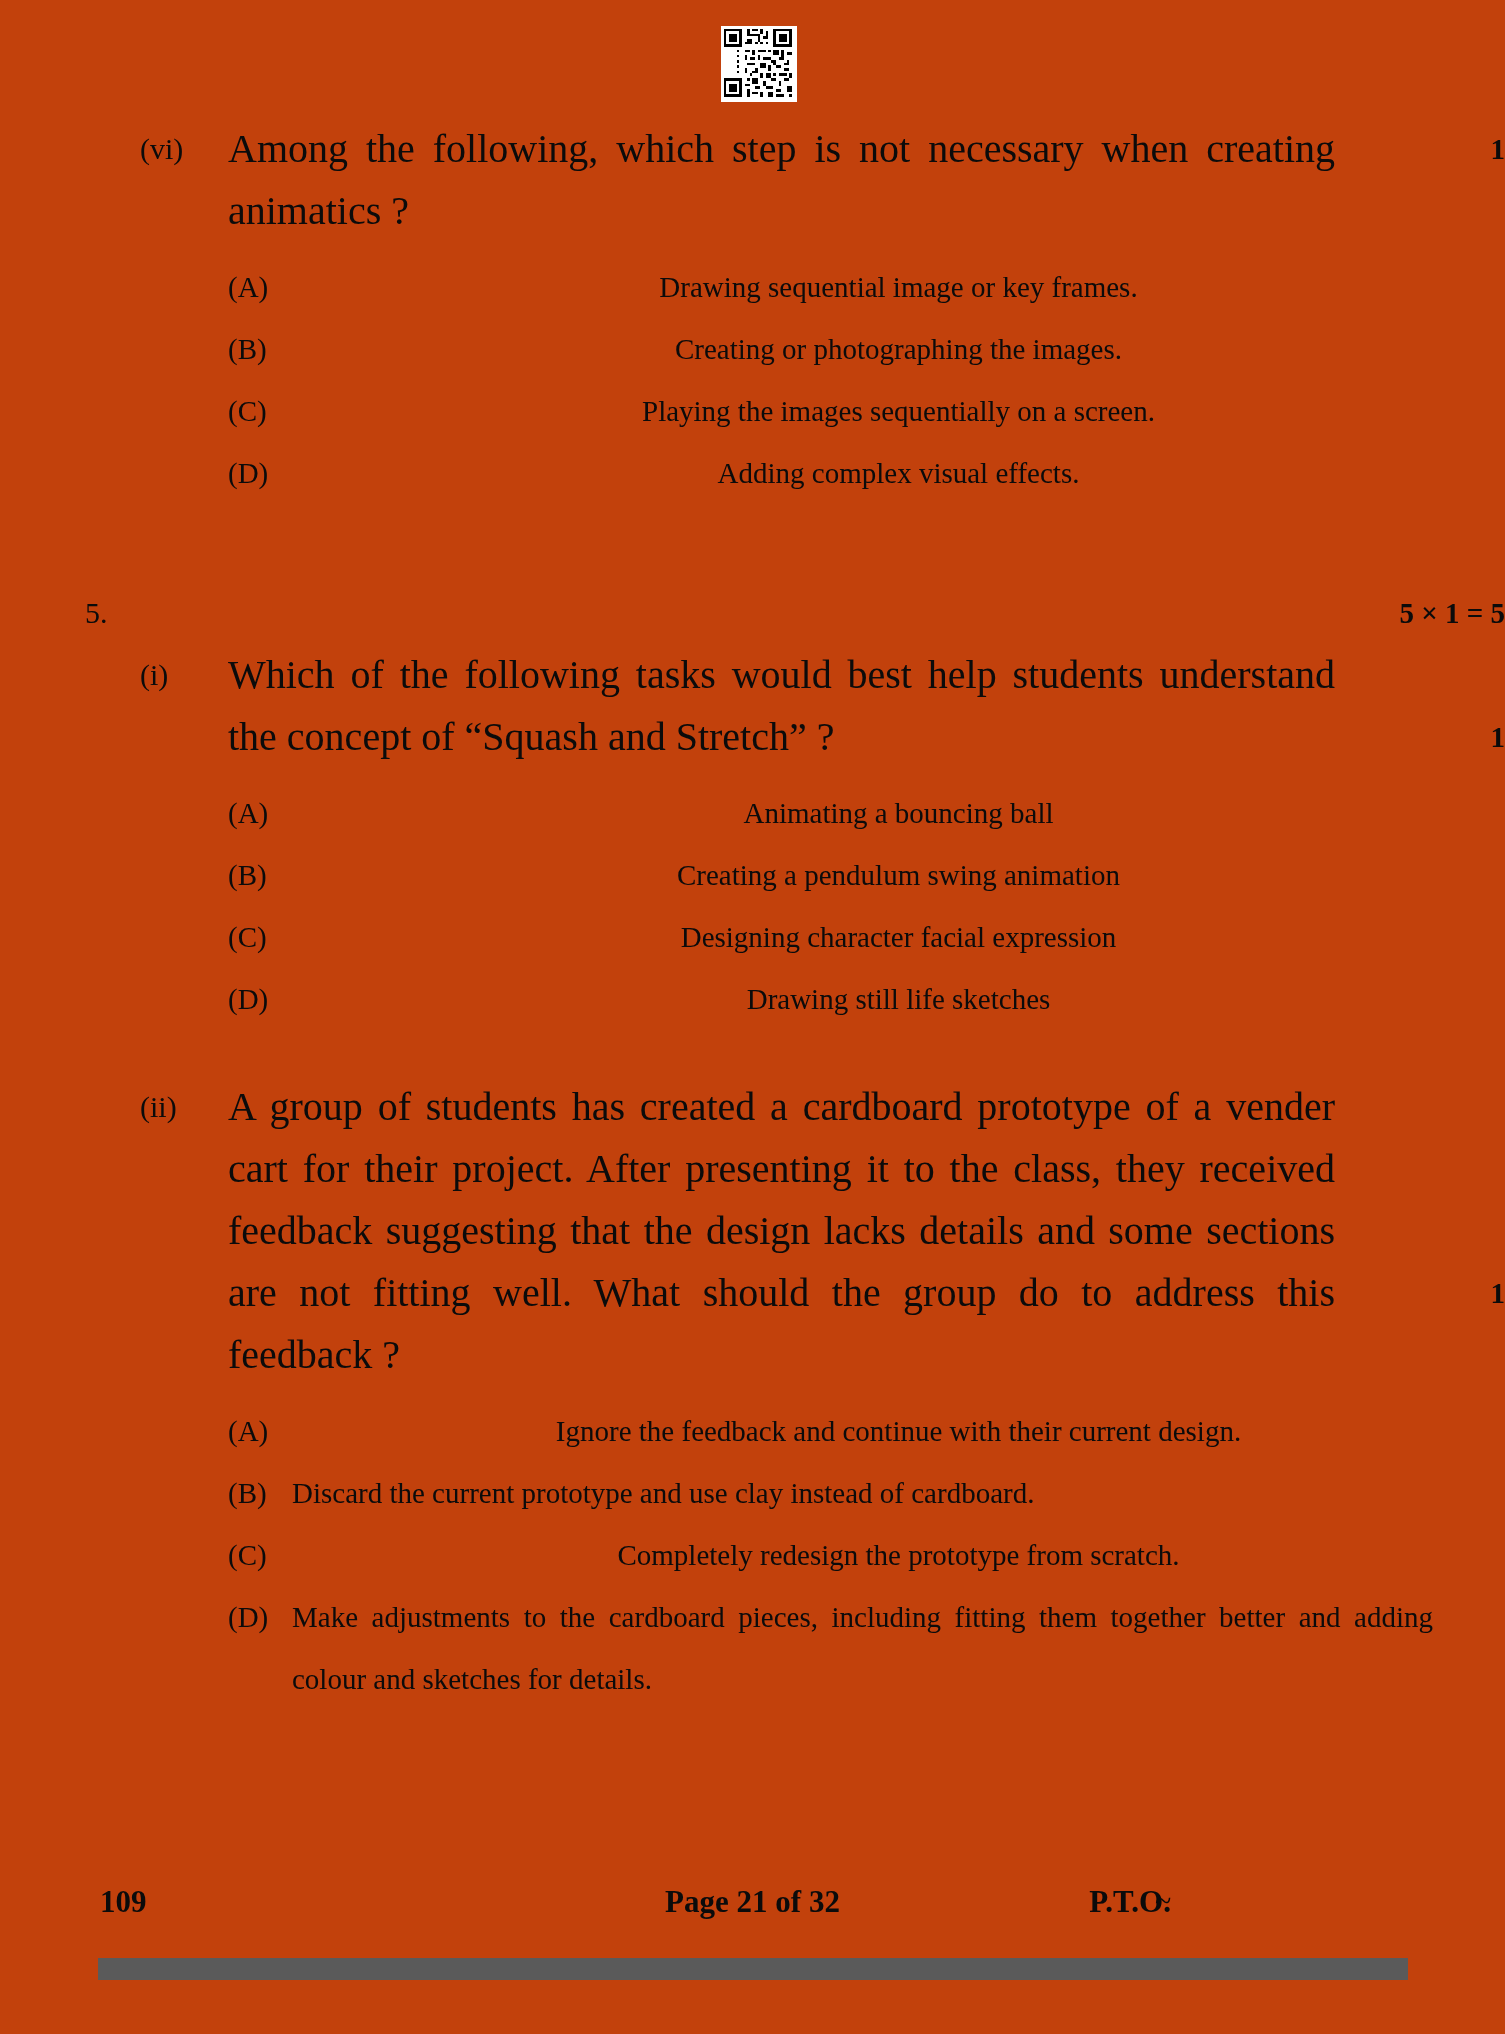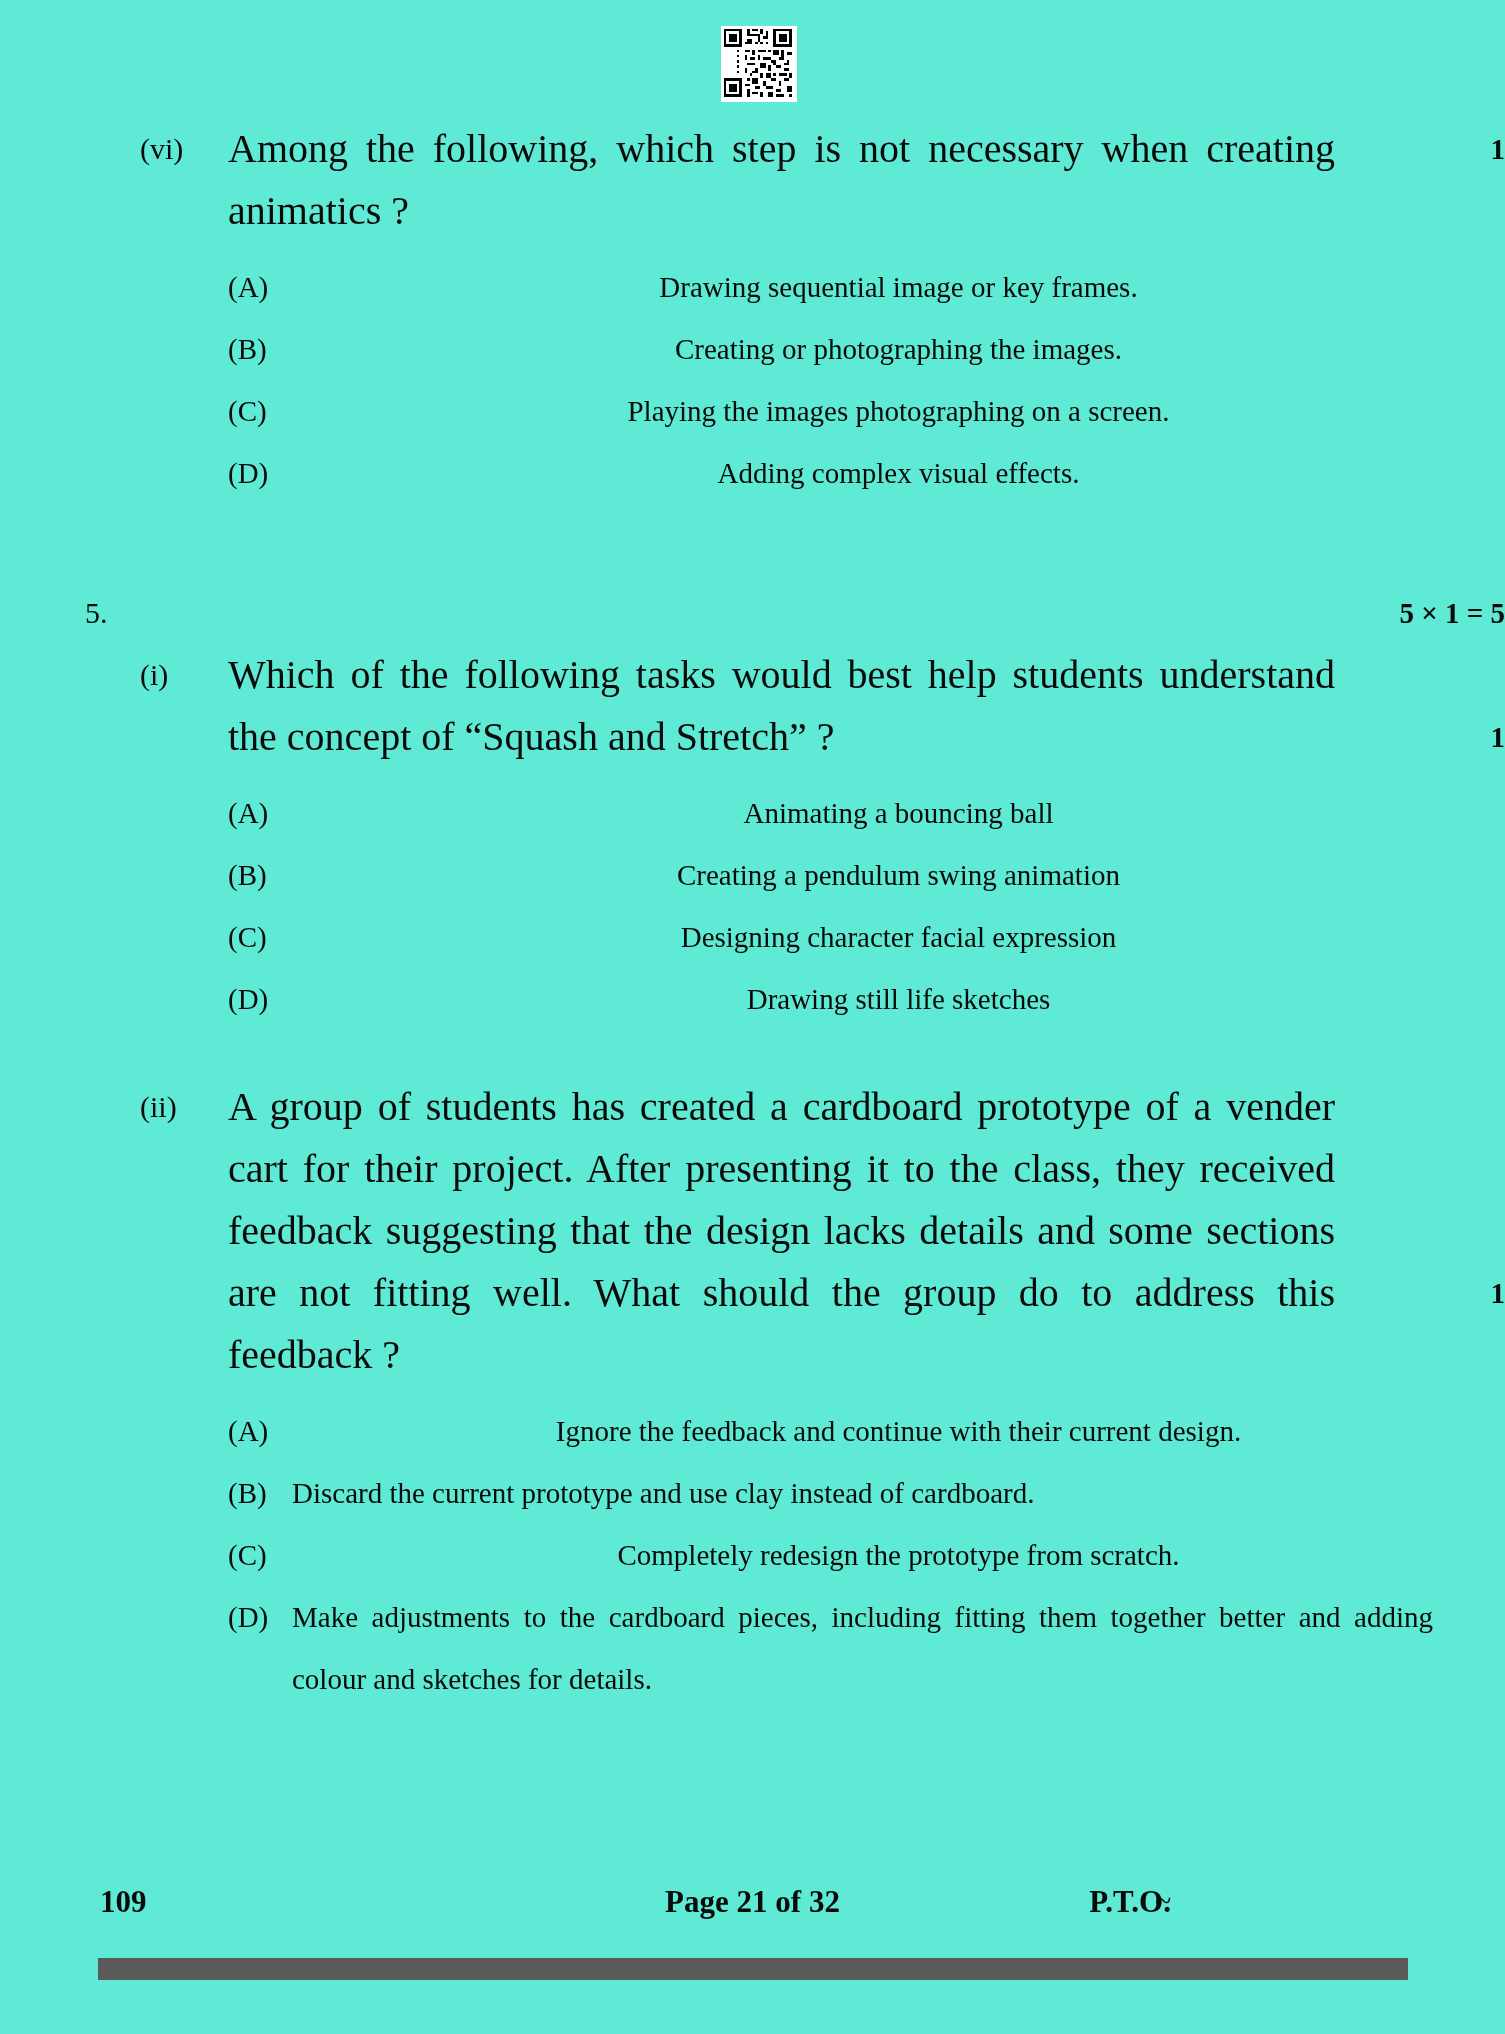--- a/index.html
+++ b/index.html
@@ -8,21 +8,21 @@
     background: #ffffff;
   }
   body {
     font-family: "Liberation Serif", "DejaVu Serif", serif;
     color: #0b0b0b;
   }
   #page {
     position: relative;
     width: 1505px;
     height: 2034px;
-    background: #5eead4;
+    background: #c2410c;
     overflow: hidden;
   }
 
   
   .qr-wrap {
     position: absolute;
     left: 716px;
     top: 26px;
     width: 86px;
     height: 76px;
@@ -245,21 +245,21 @@
       <div class="opt">
         <span class="lbl">(A)</span>
         <span class="txt">Drawing sequential image or key frames.</span>
       </div>
       <div class="opt">
         <span class="lbl">(B)</span>
         <span class="txt">Creating or photographing the images.</span>
       </div>
       <div class="opt">
         <span class="lbl">(C)</span>
-        <span class="txt">Playing the images photographing on a screen.</span>
+        <span class="txt">Playing the images sequentially on a screen.</span>
       </div>
       <div class="opt">
         <span class="lbl">(D)</span>
         <span class="txt">Adding complex visual effects.</span>
       </div>
     </div>
 
     <div class="gap-lg"></div>
 
     <div class="qrow main">

